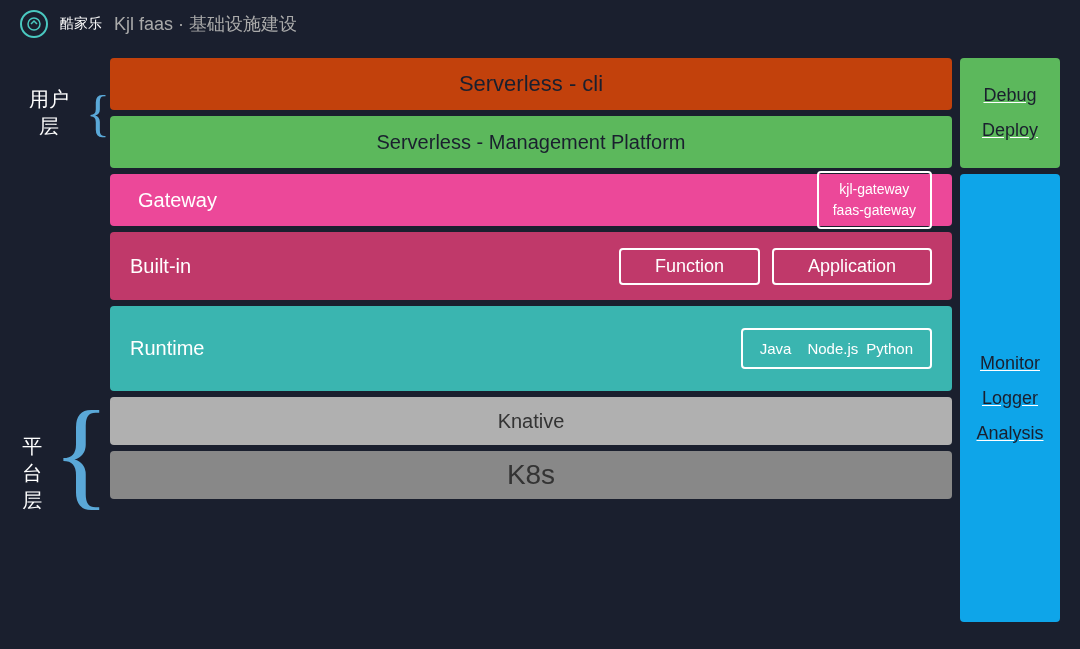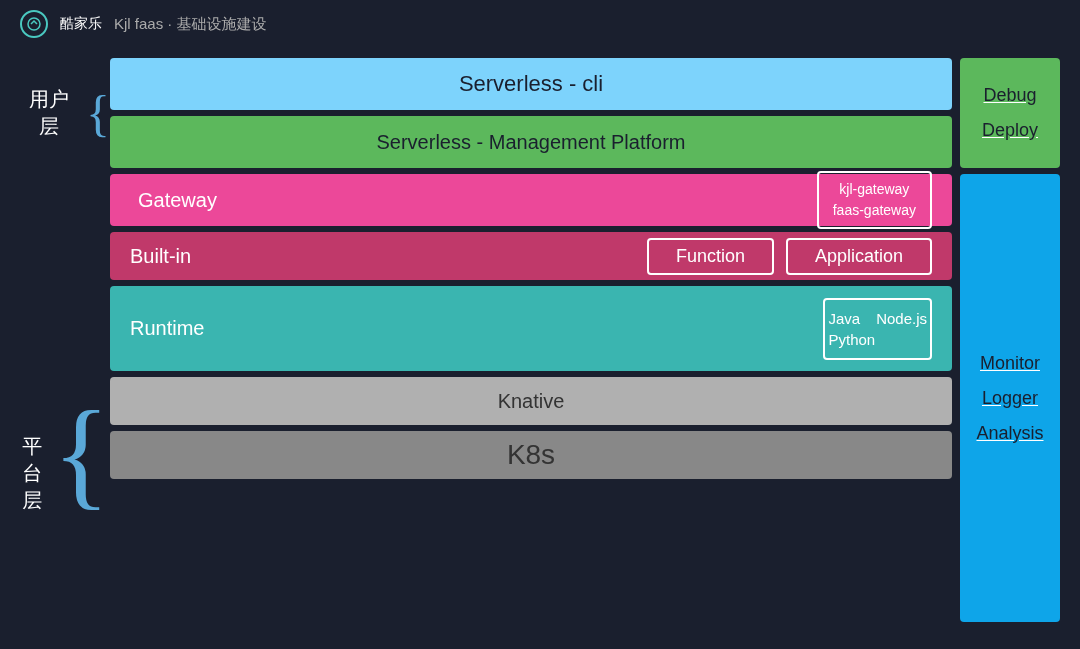--- a/index.html
+++ b/index.html
@@ -31,21 +31,21 @@
       color: #4ac8c0;
       font-size: 10px;
     }
     .logo-text {
       color: #ffffff;
       font-size: 14px;
       font-weight: 500;
     }
     .subtitle {
       color: #aaaaaa;
-      font-size: 15px;
+      font-size: 18px;
     }
 
     
     .main-content {
       display: flex;
       padding: 10px 20px 20px 20px;
       gap: 0;
       height: calc(649px - 55px);
     }
 
@@ -60,21 +60,21 @@
     .diagram-row {
       border-radius: 4px;
       display: flex;
       align-items: center;
       padding: 0 20px;
       position: relative;
     }
 
     
     .row-serverless-cli {
-      background-color: #7dd3fc;
+      background-color: #c2410c;
       height: 52px;
       justify-content: center;
       font-size: 22px;
       color: #1a1f2e;
       font-weight: 500;
     }
 
     
     .row-management {
       background-color: #5cb85c;
@@ -104,65 +104,65 @@
       padding: 6px 14px;
       text-align: center;
       font-size: 14px;
       line-height: 1.5;
       color: #ffffff;
     }
 
     
     .row-builtin {
       background-color: #c0396a;
-      height: 48px;
+      height: 68px;
       justify-content: flex-start;
       font-size: 20px;
       color: #ffffff;
       font-weight: 400;
     }
 
     .builtin-badges {
       position: absolute;
       right: 20px;
       display: flex;
       gap: 12px;
     }
 
     .badge {
       border: 2px solid #ffffff;
       border-radius: 4px;
-      padding: 6px 27px;
+      padding: 6px 34px;
       font-size: 18px;
       color: #ffffff;
       font-weight: 500;
     }
 
     
     .row-runtime {
       background-color: #3ab5b0;
       height: 85px;
       justify-content: flex-start;
       font-size: 20px;
       color: #ffffff;
       font-weight: 400;
     }
 
     .runtime-box {
       position: absolute;
       right: 20px;
       border: 2px solid #ffffff;
       border-radius: 4px;
-      padding: 8px 3px;
+      padding: 8px 17px;
       font-size: 15px;
       color: #ffffff;
       display: flex;
-      flex-direction: column;
+      flex-direction: row;
       align-items: flex-start;
-      gap: 0;
+      gap: 8px;
       line-height: 1.4;
     }
 
     .runtime-row {
       display: flex;
       gap: 16px;
     }
 
     
     .row-knative {

